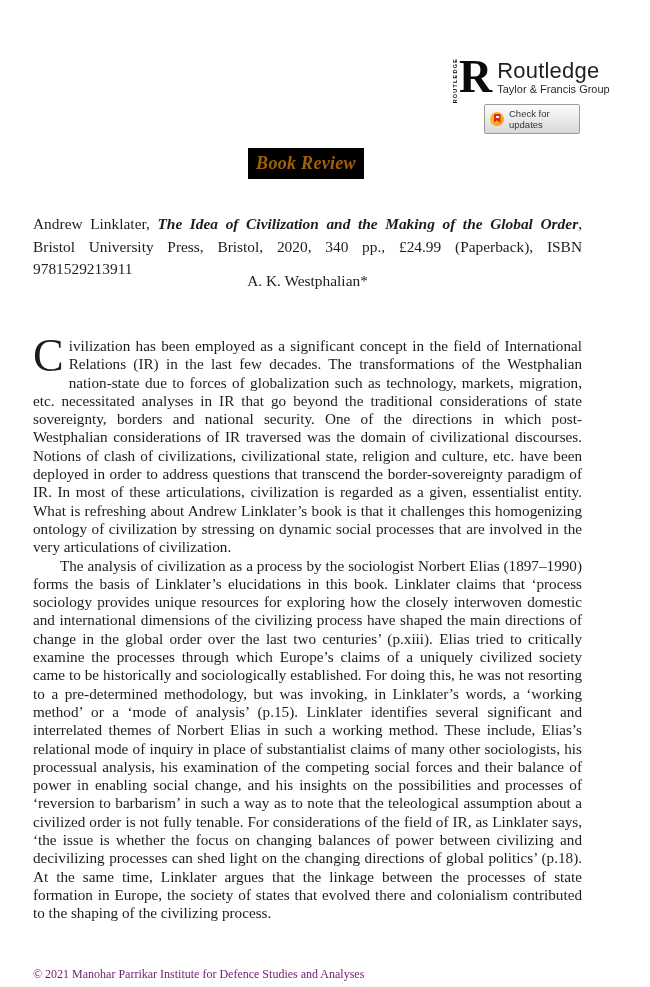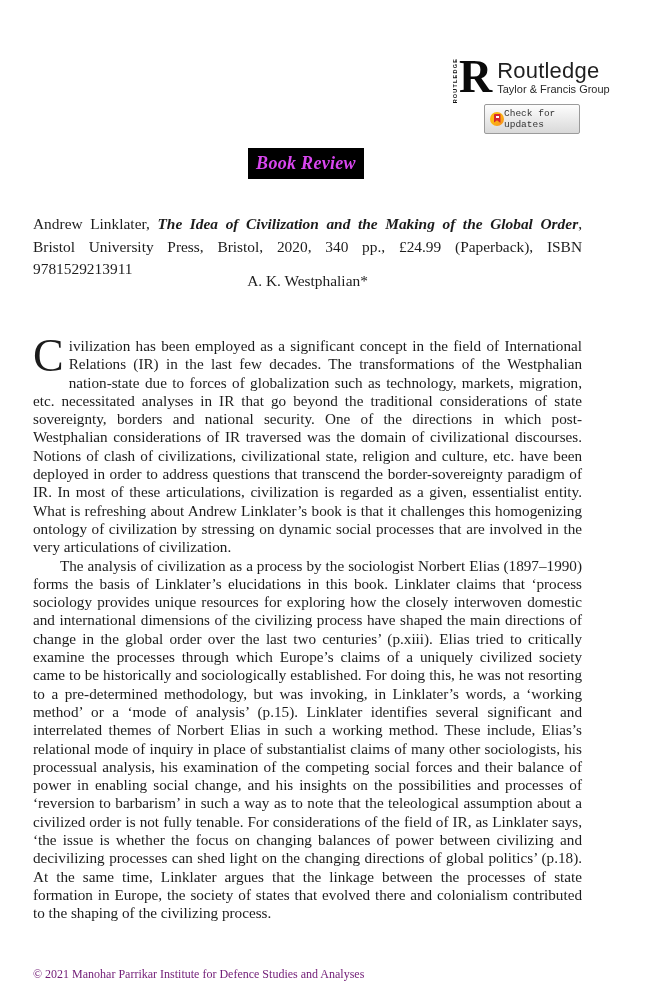--- a/index.html
+++ b/index.html
@@ -72,22 +72,23 @@
     position: absolute;
     left: 484px;
     top: 104px;
     width: 96px;
     height: 20px;
     border: 1px solid #9b9b9b;
     border-radius: 2px;
     background: linear-gradient(#fdfdfd, #d9d9d9);
     display: flex;
     align-items: center;
+    gap: 5px;
     padding: 14px 5px;
-    font-family: Liberation Mono, monospace;
+    font-family: Liberation Sans, sans-serif;
     font-size: 9.5px;
     color: #333333;
     cursor: pointer;
     box-sizing: border-box;
   }
   .crossmark-icon {
     position: relative;
     width: 14px;
     height: 14px;
     border-radius: 50%;
@@ -114,21 +115,21 @@
   }
 
   
   .section-heading {
     position: absolute;
     left: 248px;
     top: 148px;
     width: 116px;
     height: 31px;
     background: #000000;
-    color: #d946ef;
+    color: #a16207;
     display: flex;
     align-items: center;
     justify-content: center;
     font-style: italic;
     font-weight: bold;
     font-size: 18px;
     letter-spacing: 0.3px;
   }
 
   

